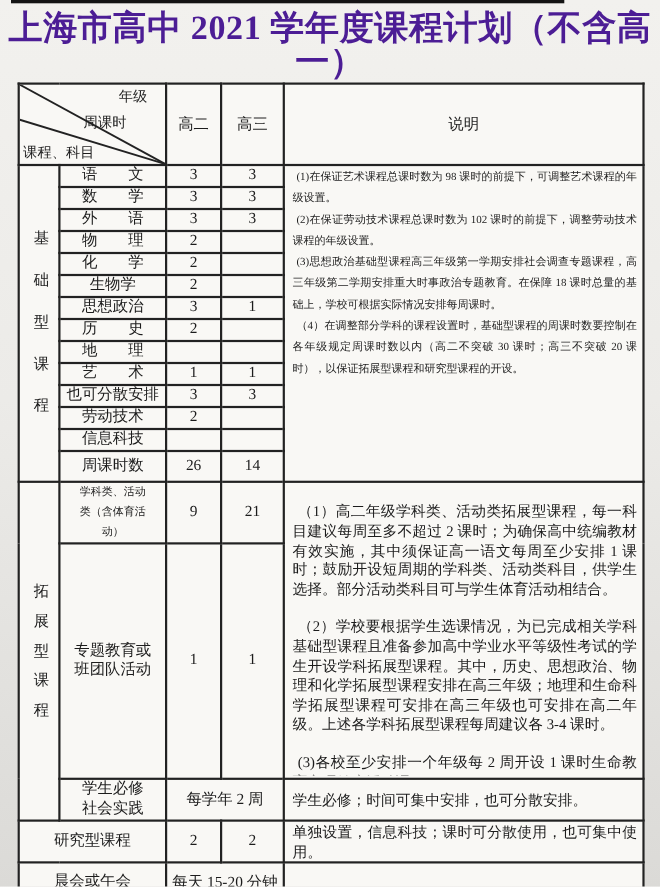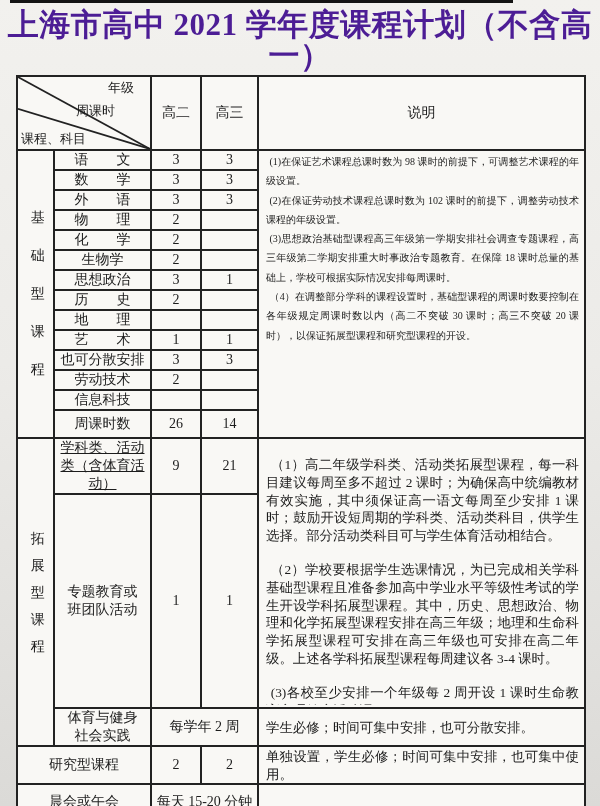--- a/index.html
+++ b/index.html
@@ -45,21 +45,21 @@
   .c-top{top:3px;right:16px;}
   .c-mid{top:26px;left:58px;}
   .c-bot{bottom:3px;left:3px;}
 
   td.headcell{font-size:14px;margin-left:21px;}
   td.cat{padding:12px;}
   .vlabel{width:1.1em;margin:0 auto;text-align:center;word-break:break-all;font-size:14px;}
   .vlabel.basic{line-height:38px;}
   .vlabel.ext{line-height:27px;}
   td.subj{white-space:pre-line;line-height:18px;margin-top:37px;}
-  td.subj.sm{font-size:14px;text-decoration:underline;}
+  td.subj.sm{font-size:10px;}
   td.num{font-size:14px;}
   td.notes{vertical-align:top;text-align:left;padding:1px 5px 0 7px;}
   .notes-box{overflow:hidden;}
   .notes-box.basic{height:267px;}
   .notes-box.ext{height:265px;}
   td.notes p{margin:0;text-indent:.35em;text-align:justify;}
   .notes-box.basic p{font-size:10px;line-height:19.3px;}
   .notes-box.ext p{font-size:13.4px;line-height:17.8px;margin-top:16px;}
   td.note-line{vertical-align:middle;text-align:left;padding:1px 5px 0 7px;font-size:13.4px;line-height:17.5px;text-align:justify;}
   td.note-center{vertical-align:middle;text-align:center;padding:0 5px;font-size:13.4px;}
@@ -195,31 +195,31 @@
       </div>
     </td>
   </tr>
   <tr class="h-e2">
     <td class="subj">专题教育或
 班团队活动</td>
     <td class="num">1</td>
     <td class="num">1</td>
   </tr>
   <tr class="h-comm">
-    <td class="subj">体育与健身
+    <td class="subj">学生必修
 社会实践</td>
     <td colspan="2" class="num">每学年 2 周</td>
     <td class="note-line">学生必修；时间可集中安排，也可分散安排。</td>
   </tr>
 
   <tr class="h-res">
     <td colspan="2" class="subj">研究型课程</td>
     <td class="num">2</td>
     <td class="num">2</td>
-    <td class="note-line">单独设置，学生必修；时间可集中安排，也可集中使用。</td>
+    <td class="note-line">单独设置，信息科技；课时可分散使用，也可集中使用。</td>
   </tr>
   <tr class="h-morn">
     <td colspan="2" class="subj">晨会或午会</td>
     <td colspan="2" class="num">每天 15-20 分钟</td>
     <td class="note-line"></td>
   </tr>
   <tr class="h-ex">
     <td colspan="2" class="subj">广播操、周课时数</td>
     <td colspan="2" class="num">每天约 40 分钟</td>
     <td class="note-line"></td>

